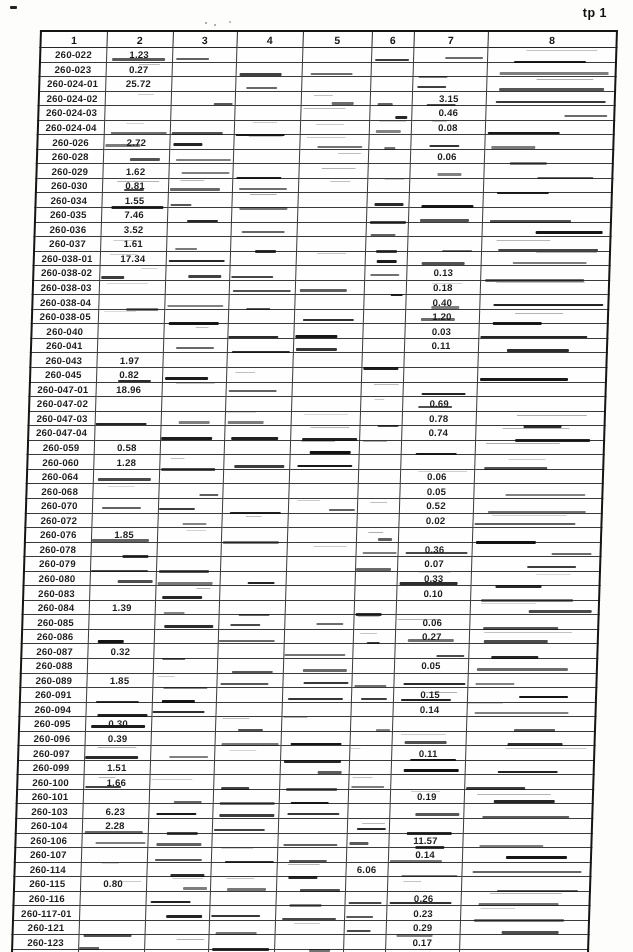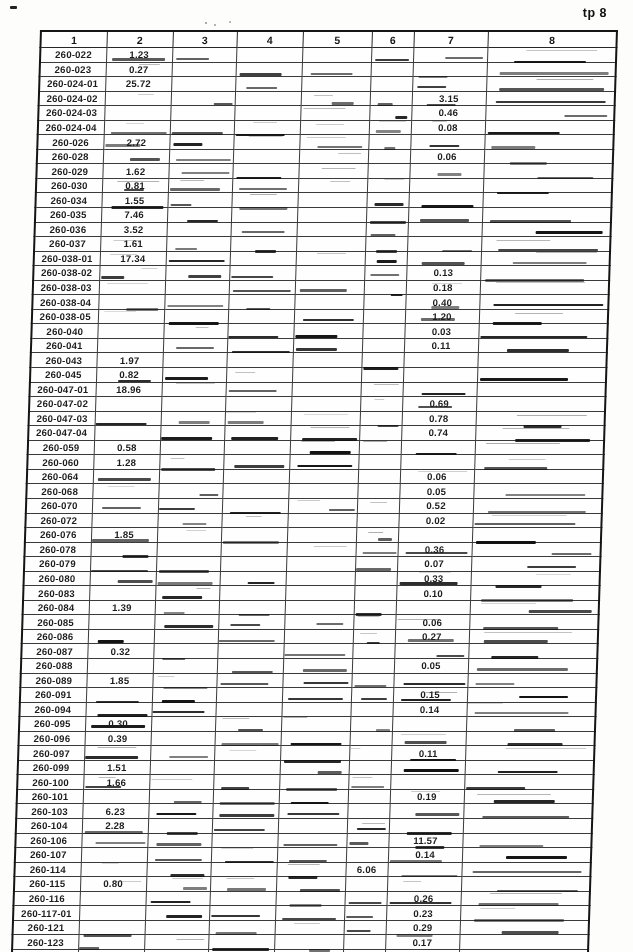--- a/index.html
+++ b/index.html
@@ -12,21 +12,21 @@
   .grid th{border:1px solid #262626;height:15px;font-size:10.5px;font-weight:700;padding:0;text-align:center;color:#161616;}
   .grid td{position:relative;border:1px solid #3a3a3a;height:13.55px;padding:0;text-align:center;font-size:9.6px;font-weight:700;letter-spacing:.2px;overflow:visible;white-space:nowrap;color:#1d1d1d;}
   .grid td .cv{position:relative;z-index:2;}
   .streak{position:absolute;z-index:1;background:#101010;border-radius:1px;pointer-events:none;}
   .streak.gray{background:#8a8a8a;}
 </style>
 </head>
 <body>
 
 <div class="page">
-  <div class="corner-label">tp 8</div>
+  <div class="corner-label">tp 1</div>
   <div class="speck" style="left:10px;top:6px;width:7px;height:3px;"></div>
   <div class="speck" style="left:205px;top:22px;width:2px;height:2px;opacity:.5;"></div>
   <div class="speck" style="left:214px;top:24px;width:2px;height:2px;opacity:.45;"></div>
   <div class="speck" style="left:229px;top:21px;width:2px;height:2px;opacity:.4;"></div>
 
   <div class="table-skew">
     <table class="grid">
       <colgroup>
         <col style="width:66px">
           <col style="width:66px">

